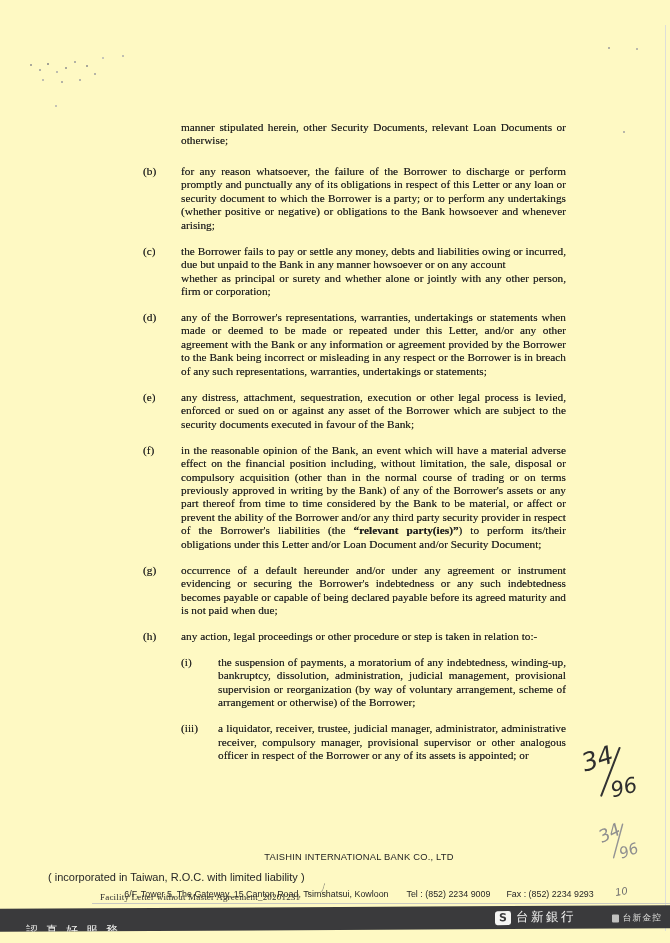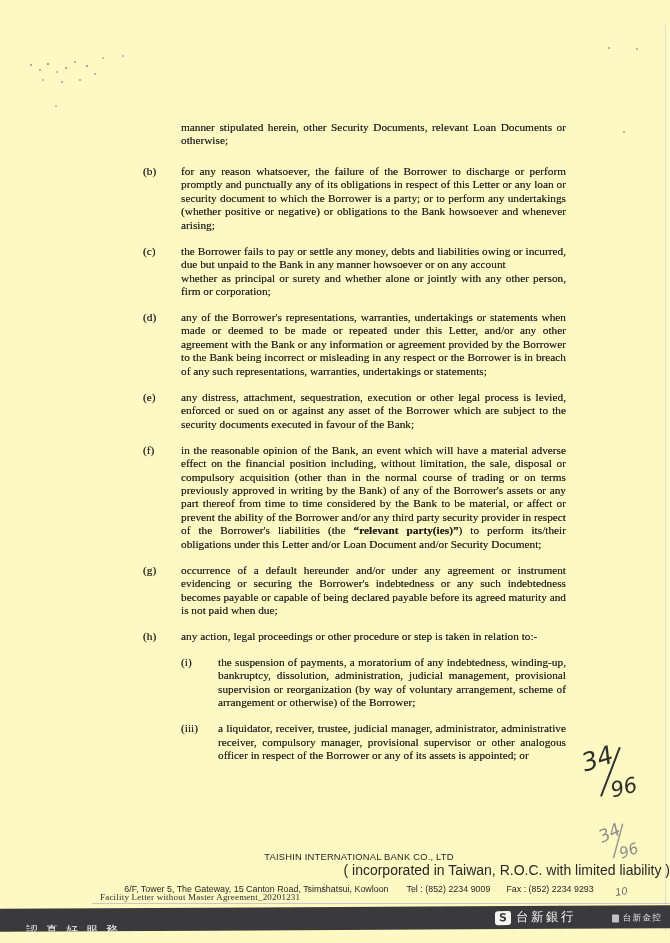--- a/index.html
+++ b/index.html
@@ -29,21 +29,21 @@
   .clause .ctext{width:385px;text-align:justify;text-justify:inter-word;white-space:pre-line;}
   .clause.sub{margin-left:38px;}
   .clause.sub .marker{flex:0 0 37px;}
   .clause.sub .ctext{width:348px;}
   .bold{font-weight:bold;}
 
   
   .footer{position:absolute;left:0;top:849px;width:670px;color:#262626;
     font-family:"Liberation Sans",sans-serif;padding-left:48px;}
   .f-bank{margin-top:2px;text-align:center;font-size:9.4px;letter-spacing:.2px;}
-  .f-inc{margin-top:0;text-align:right;font-size:14px;}
+  .f-inc{margin-top:9px;text-align:left;font-size:11px;}
   .f-addr{margin-top:6px;text-align:center;font-size:8.9px;white-space:nowrap;}
   .f-addr .gap1{display:inline-block;width:18px;}
   .f-addr .gap2{display:inline-block;width:16px;}
   .f-ref{
     position:absolute;left:100px;top:43px;
     font-family:Liberation Serif, serif;font-size:9px;color:#2c2c2c;letter-spacing:.2px;
   }
   .hairline{position:absolute;left:92px;top:53.5px;width:578px;border-top:1px solid #c9c9c2;}
 
   

